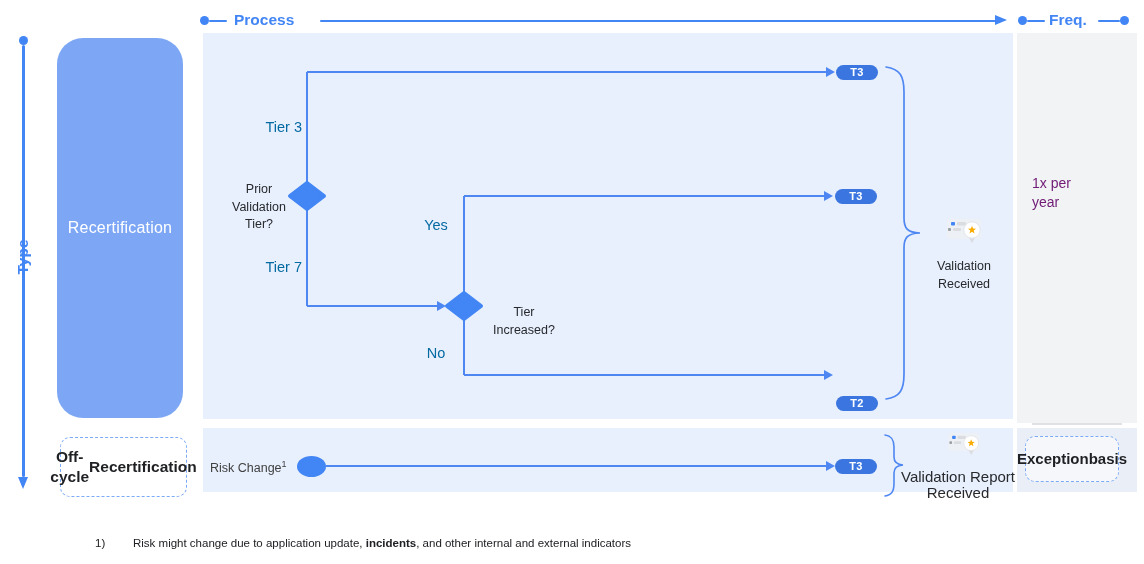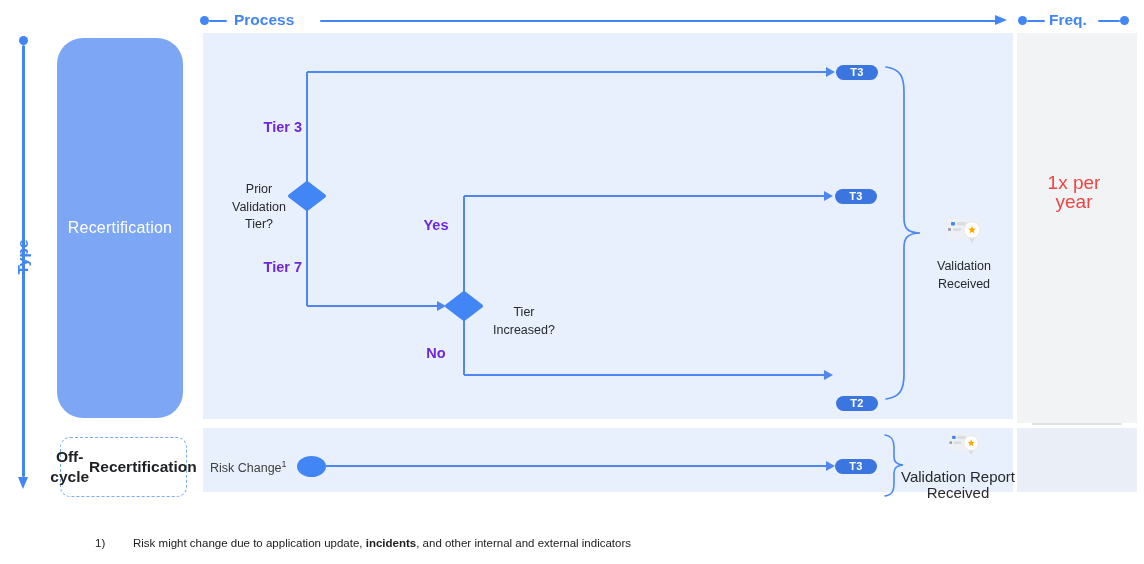--- a/index.html
+++ b/index.html
@@ -24,25 +24,25 @@
   .panel-grayblue { background:#eaeef7; }
   .dashed-box { border:1.5px dashed #7baaf7; border-radius:10px; background:#ffffff; display:flex; flex-direction:row; align-items:center; justify-content:center; text-align:center; }
   .dashed-box div { font-size:15.5px; font-weight:600; line-height:20px; color:#1f2023; }
   .dashed-box.on-gray { background:rgba(255,255,255,.55); }
   .dashed-box.on-gray div { font-size:15px; }
 
   
   .flow-hline { height:1.6px; background:#4e87f2; }
   .flow-vline { width:1.6px; background:#4e87f2; }
   .arrow-right { width:0; height:0; border-left:9px solid #4e87f2; border-top:5px solid transparent; border-bottom:5px solid transparent; }
-  .bold-label { font-weight:700; font-size:14.5px; color:#6d28d9; }
+  .bold-label { font-weight:400; font-size:14.5px; color:#0369a1; }
   .small-label { font-weight:400; font-size:12.5px; color:#27292c; text-align:center; line-height:17.5px;margin-top:11px; }
   .pill { width:42px; height:15px; border-radius:8px; background:#3b76e0; color:#ffffff; font-size:11px; font-weight:700; letter-spacing:.4px; display:flex; align-items:center; justify-content:center; }
   .ellipse { width:29px; height:21px; border-radius:50%; background:#4285f4; }
-  .freq-text { font-size:19px; line-height:18.5px; color:#ef4444; text-align:center; }
+  .freq-text { font-size:14px; line-height:18.5px; color:#701a75; }
   .note { font-size:11.5px; color:#202124; }
 </style>
 </head>
 <body>
 
 <div class="canvas">
 
   <div class="abs dot" style="left:200px; top:16px;"></div>
   <div class="abs hseg" style="left:209px; top:19.5px; width:18px;"></div>
   <div class="abs axis-label" style="left:234px; top:11px;">Process</div>
@@ -131,20 +131,24 @@
   </svg>
   <div class="abs small-label" style="left:924px; top:247px; width:80px;">
     <div>Validation</div>
     <div>Received</div>
   </div>
 
   <div class="abs freq-text" style="left:1032px; top:174px; width:84px;">
     <div>1x per</div>
     <div>year</div>
   </div>
+  <div class="abs dashed-box on-gray" style="left:1025px; top:436px; width:94px; height:46px;">
+    <div>Exception</div>
+    <div>basis</div>
+  </div>
 
   <div class="abs" style="left:210px; top:459px; font-size:12.5px; color:#404040;">
     <span>Risk Change</span><sup style="font-size:9px;">1</sup>
   </div>
   <div class="abs ellipse" style="left:297px; top:455.5px;"></div>
   <div class="abs flow-hline" style="left:326px; top:465.2px; width:500px;"></div>
   <div class="abs arrow-right" style="left:826px; top:461px;"></div>
   <div class="abs pill" style="left:835px; top:458.5px;">T3</div>
 
   <svg class="abs" style="left:878px; top:430px;" width="32" height="72" viewBox="878 430 32 72">

